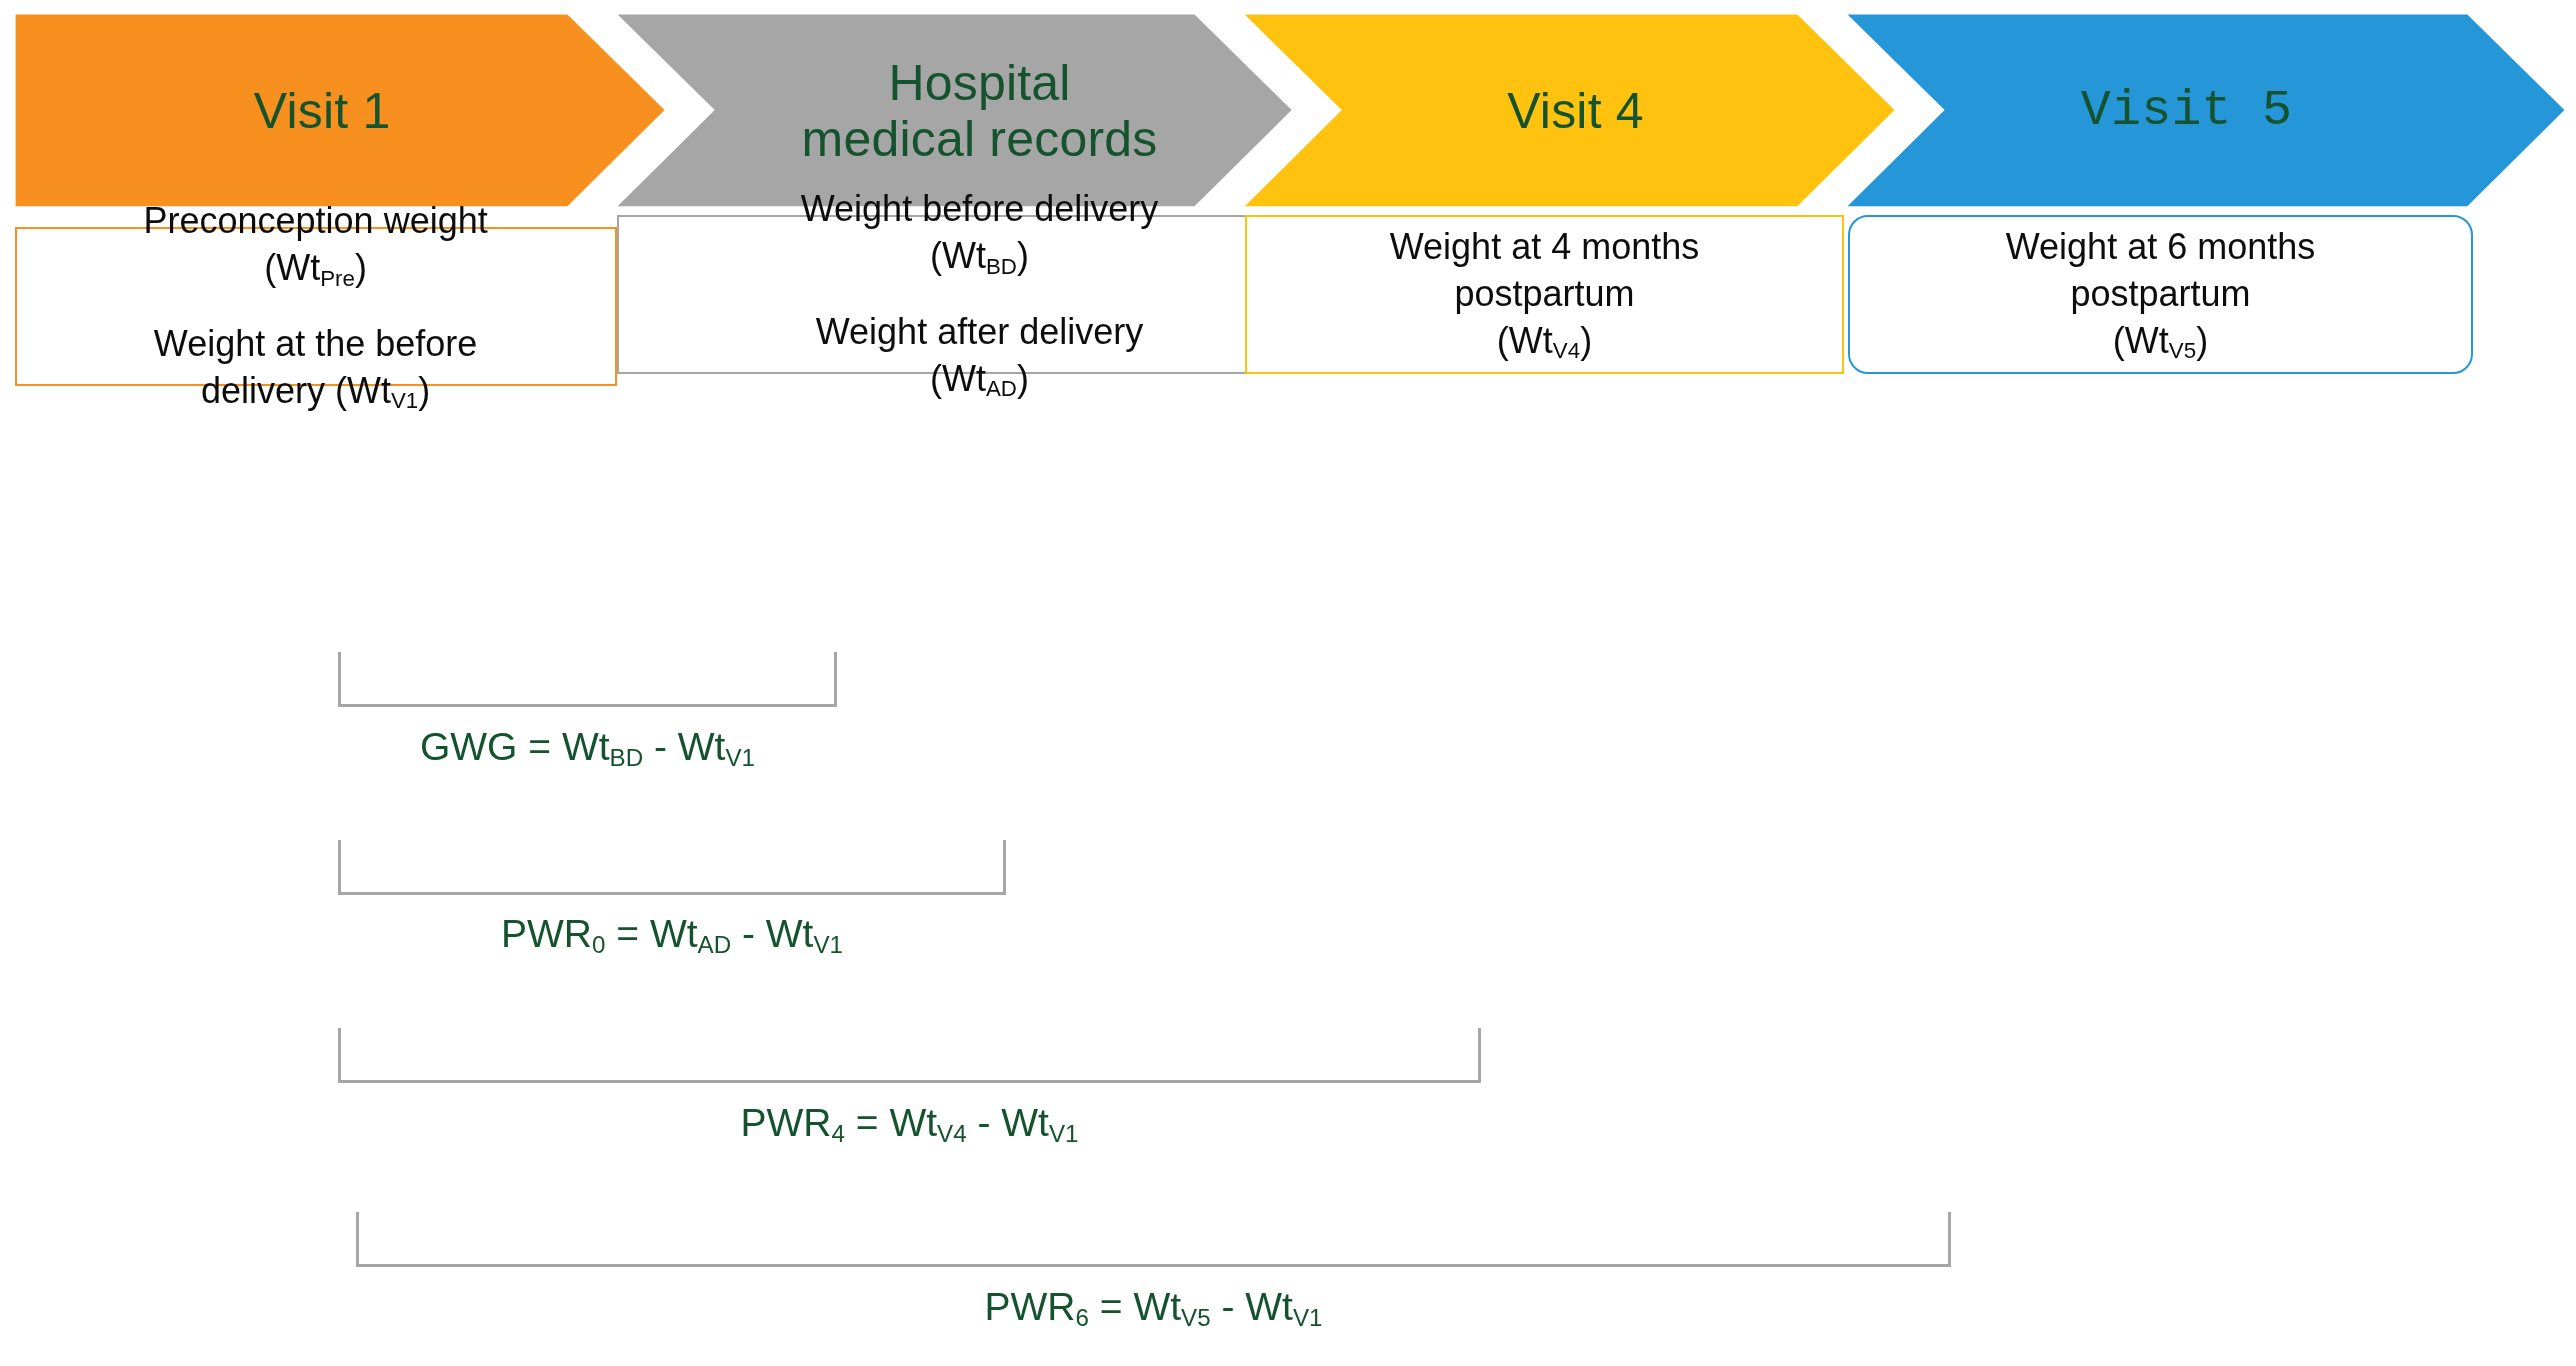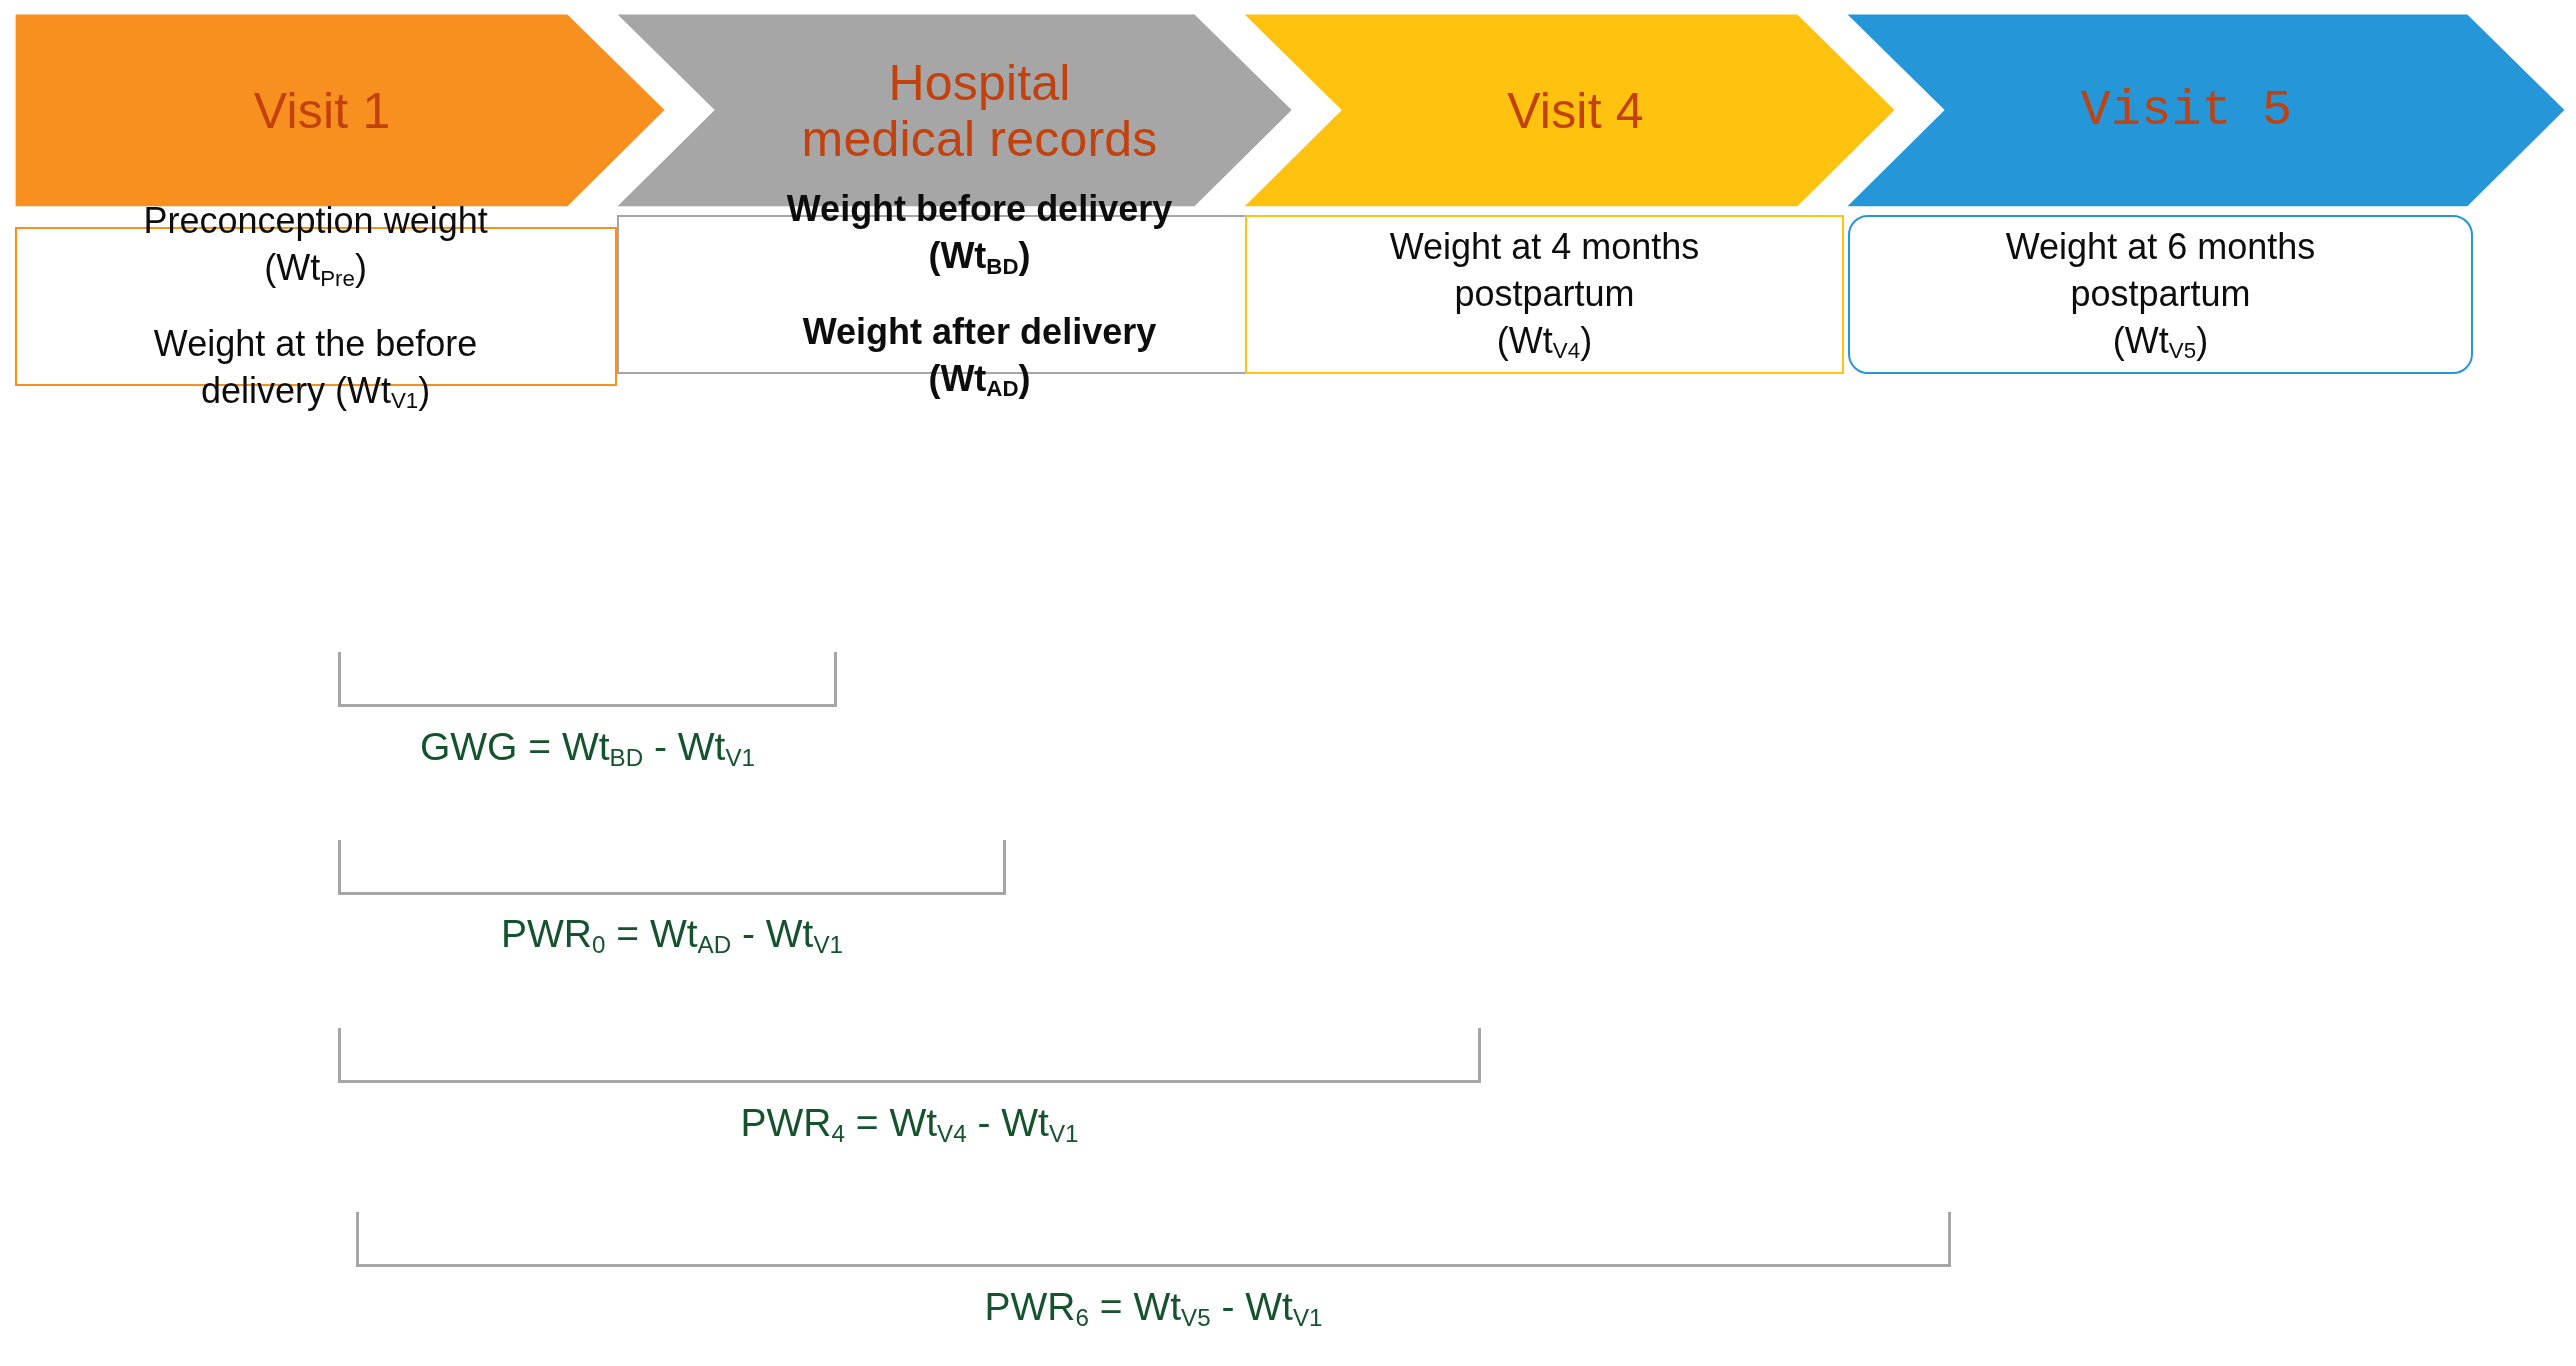--- a/index.html
+++ b/index.html
@@ -26,21 +26,21 @@
   .chevron {
     position: absolute;
     top: 14.6px;
     height: 192px;
     display: flex;
     align-items: center;
     justify-content: center;
     box-sizing: border-box;
   }
   .chevron-label {
-    color: #c2410c;
+    color: #14532d;
     font-size: 50px;
     line-height: 1.12;
     text-align: center;
     letter-spacing: 0.2px;
     white-space: pre-line;
     padding: 0 8px;
     position: relative;
     z-index: 2;
   }
 
@@ -136,21 +136,21 @@
     <div class="box-gap"></div>
     <p class="box-para">
       <span>Weight at the before</span>
     </p>
     <p class="box-para">
       <span>delivery (Wt</span><sub>V1</sub><span>)</span>
     </p>
   </div>
 </div>
 
-<div class="source-box" style="left:617px; width:725px; border-color:#A6A6A6;font-weight:bold;">
+<div class="source-box" style="left:617px; width:725px; border-color:#A6A6A6;">
   <div class="box-body">
     <p class="box-para">
       <span>Weight before delivery</span>
     </p>
     <p class="box-para">
       <span>(Wt</span><sub>BD</sub><span>)</span>
     </p>
     <div class="box-gap"></div>
     <p class="box-para">
       <span>Weight after delivery</span>

